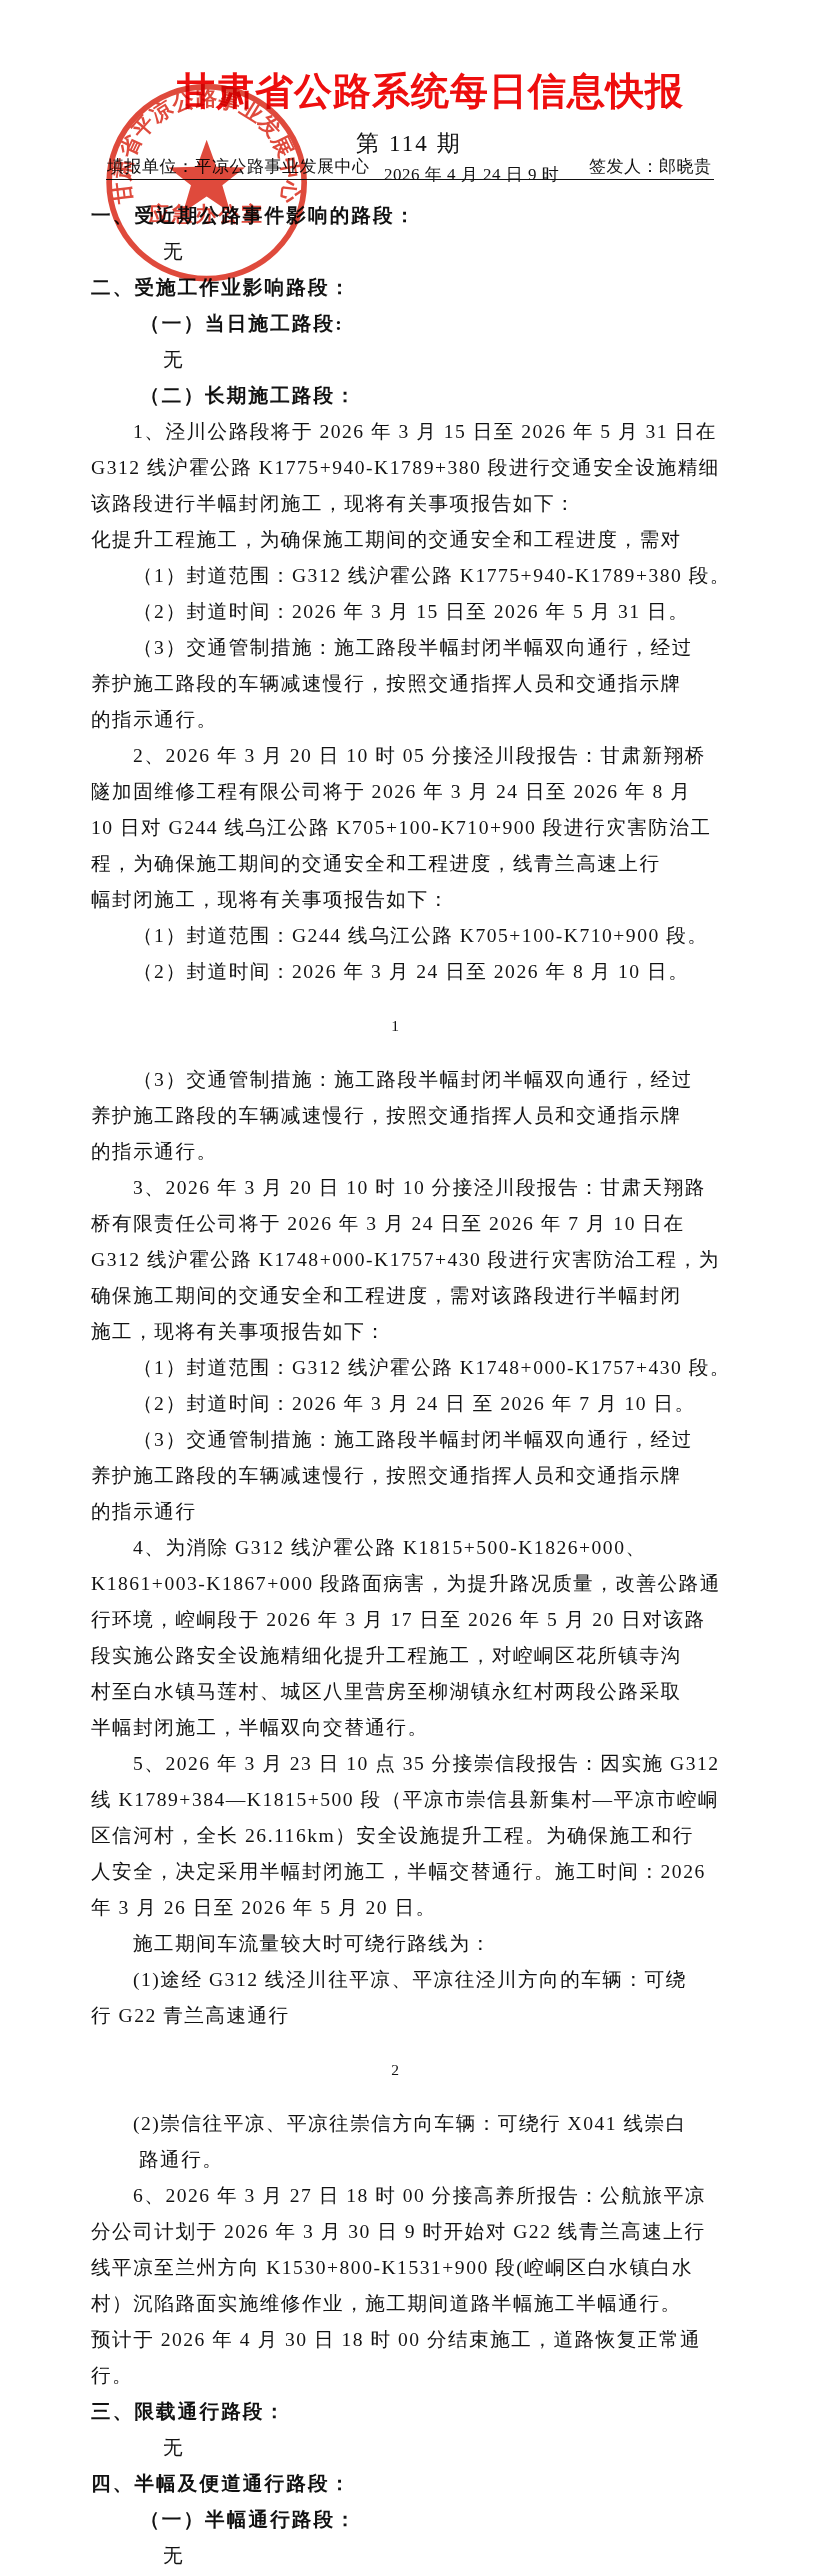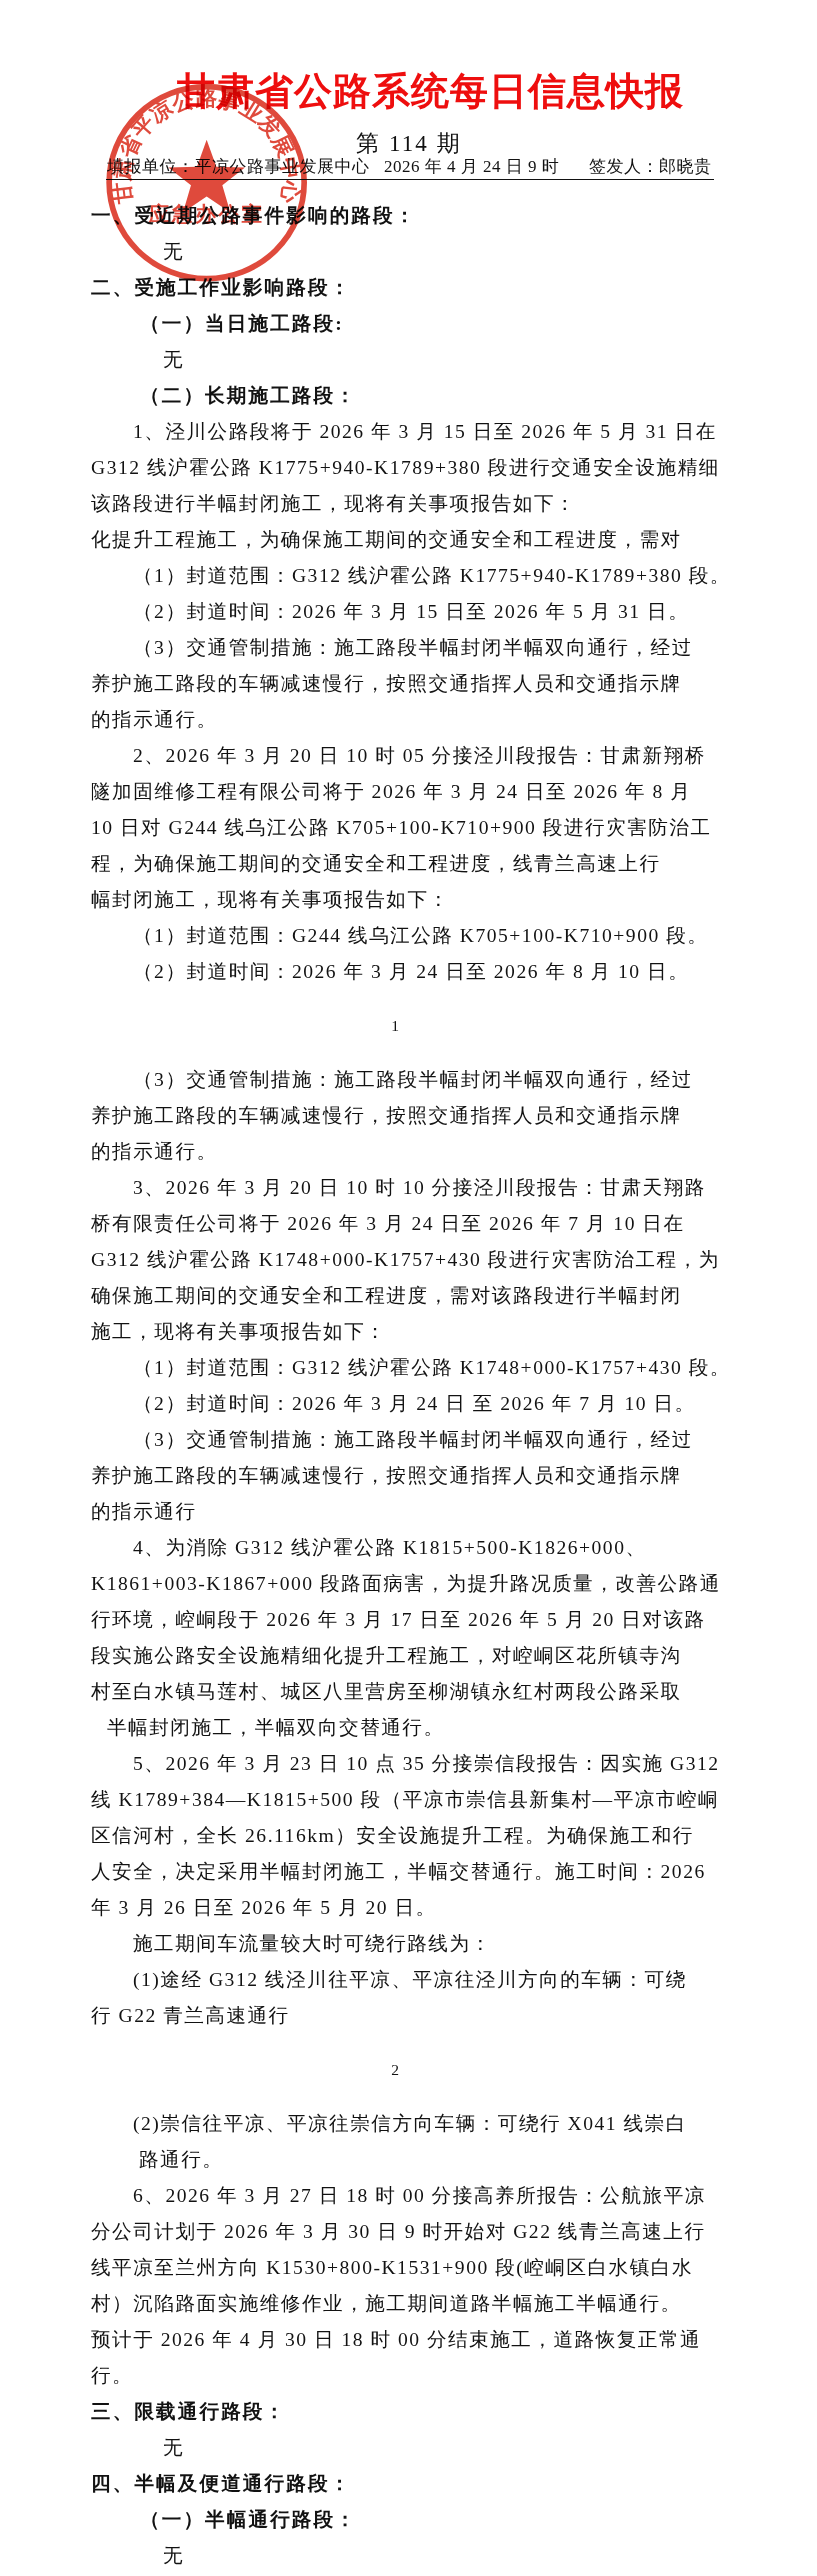--- a/index.html
+++ b/index.html
@@ -23,21 +23,21 @@
     position:absolute;top:128px;left:0;width:818px;
     text-align:center;
     font-size:23px;letter-spacing:2.1px;color:#111;
   }
   .meta-row{
     position:absolute;top:155px;left:106px;width:608px;height:24px;
     border-bottom:1.5px solid #111;
     font-size:17px;letter-spacing:0.5px;
   }
   .meta-row .unit{position:absolute;left:1px;top:0;}
-  .meta-row .datetime{position:absolute;left:278px;top:0;}
+  .meta-row .datetime{position:absolute;left:278px;top:8px;}
   .meta-row .signer{position:absolute;left:483px;top:0;}
   .doc-body{
     position:absolute;top:198px;left:91px;width:608px;
     font-size:19.6px;letter-spacing:1.5px;
   }
   .doc-body .line{
     height:36px;line-height:36px;white-space:nowrap;
   }
   .doc-body .line.bold{font-weight:700;letter-spacing:2.1px;}
   .doc-body .pagenum{
@@ -100,21 +100,21 @@
       <div class="line" style="padding-left: 42px;">（1）封道范围：G312 线沪霍公路 K1748+000-K1757+430 段。</div>
       <div class="line" style="padding-left: 42px;">（2）封道时间：2026 年 3 月 24 日 至  2026 年 7 月 10 日。</div>
       <div class="line" style="padding-left: 42px;">（3）交通管制措施：施工路段半幅封闭半幅双向通行，经过</div>
       <div class="line" style="padding-left: 0px;">养护施工路段的车辆减速慢行，按照交通指挥人员和交通指示牌</div>
       <div class="line" style="padding-left: 0px;">的指示通行</div>
       <div class="line" style="padding-left: 42px;">4、为消除 G312 线沪霍公路 K1815+500-K1826+000、</div>
       <div class="line" style="padding-left: 0px;">K1861+003-K1867+000 段路面病害，为提升路况质量，改善公路通</div>
       <div class="line" style="padding-left: 0px;">行环境，崆峒段于 2026 年 3 月 17 日至 2026 年 5 月 20 日对该路</div>
       <div class="line" style="padding-left: 0px;">段实施公路安全设施精细化提升工程施工，对崆峒区花所镇寺沟</div>
       <div class="line" style="padding-left: 0px;">村至白水镇马莲村、城区八里营房至柳湖镇永红村两段公路采取</div>
-      <div class="line" style="padding-left: 0px; margin-left: 16px;">半幅封闭施工，半幅双向交替通行。</div>
+      <div class="line" style="padding-left: 0px;">半幅封闭施工，半幅双向交替通行。</div>
       <div class="line" style="padding-left: 42px;">5、2026 年 3 月 23 日 10 点 35 分接崇信段报告：因实施 G312</div>
       <div class="line" style="padding-left: 0px;">线 K1789+384—K1815+500 段（平凉市崇信县新集村—平凉市崆峒</div>
       <div class="line" style="padding-left: 0px;">区信河村，全长 26.116km）安全设施提升工程。为确保施工和行</div>
       <div class="line" style="padding-left: 0px;">人安全，决定采用半幅封闭施工，半幅交替通行。施工时间：2026</div>
       <div class="line" style="padding-left: 0px;">年 3 月 26 日至 2026 年 5 月 20 日。</div>
       <div class="line" style="padding-left: 42px;">施工期间车流量较大时可绕行路线为：</div>
       <div class="line" style="padding-left: 42px;">(1)途经 G312 线泾川往平凉、平凉往泾川方向的车辆：可绕</div>
       <div class="line" style="padding-left: 0px;">行 G22 青兰高速通行</div>
       <div class="pagenum">2</div>
       <div class="line" style="padding-left: 42px;">(2)崇信往平凉、平凉往崇信方向车辆：可绕行 X041 线崇白</div>

